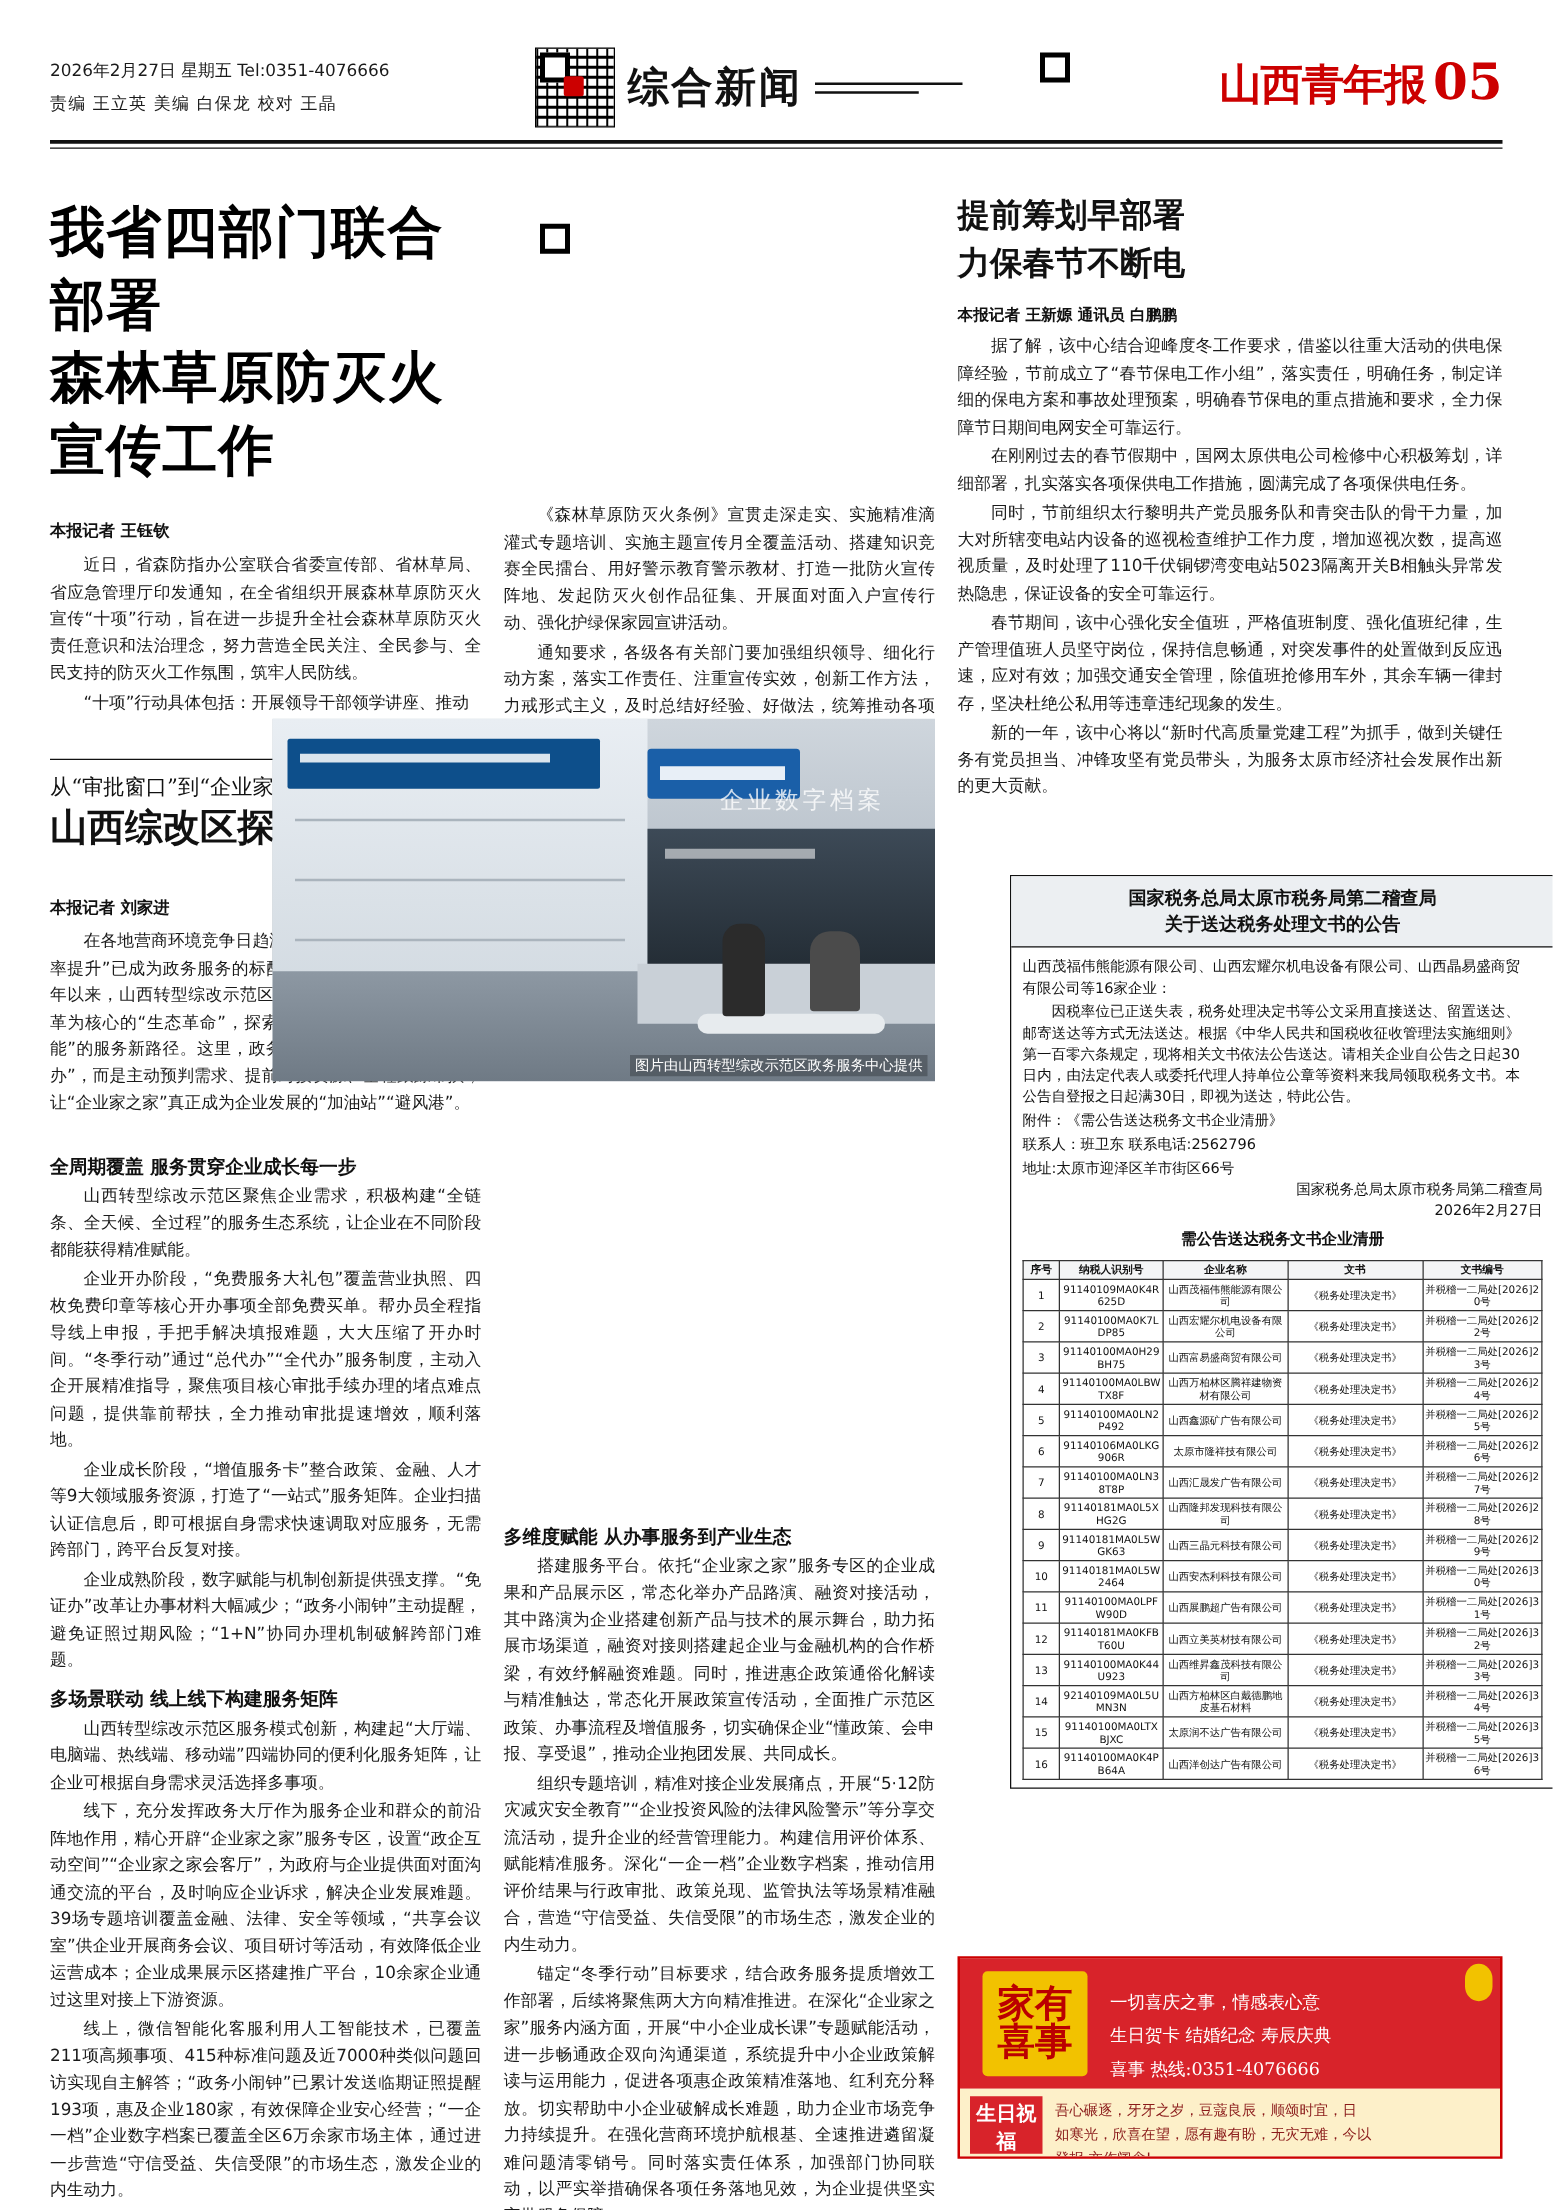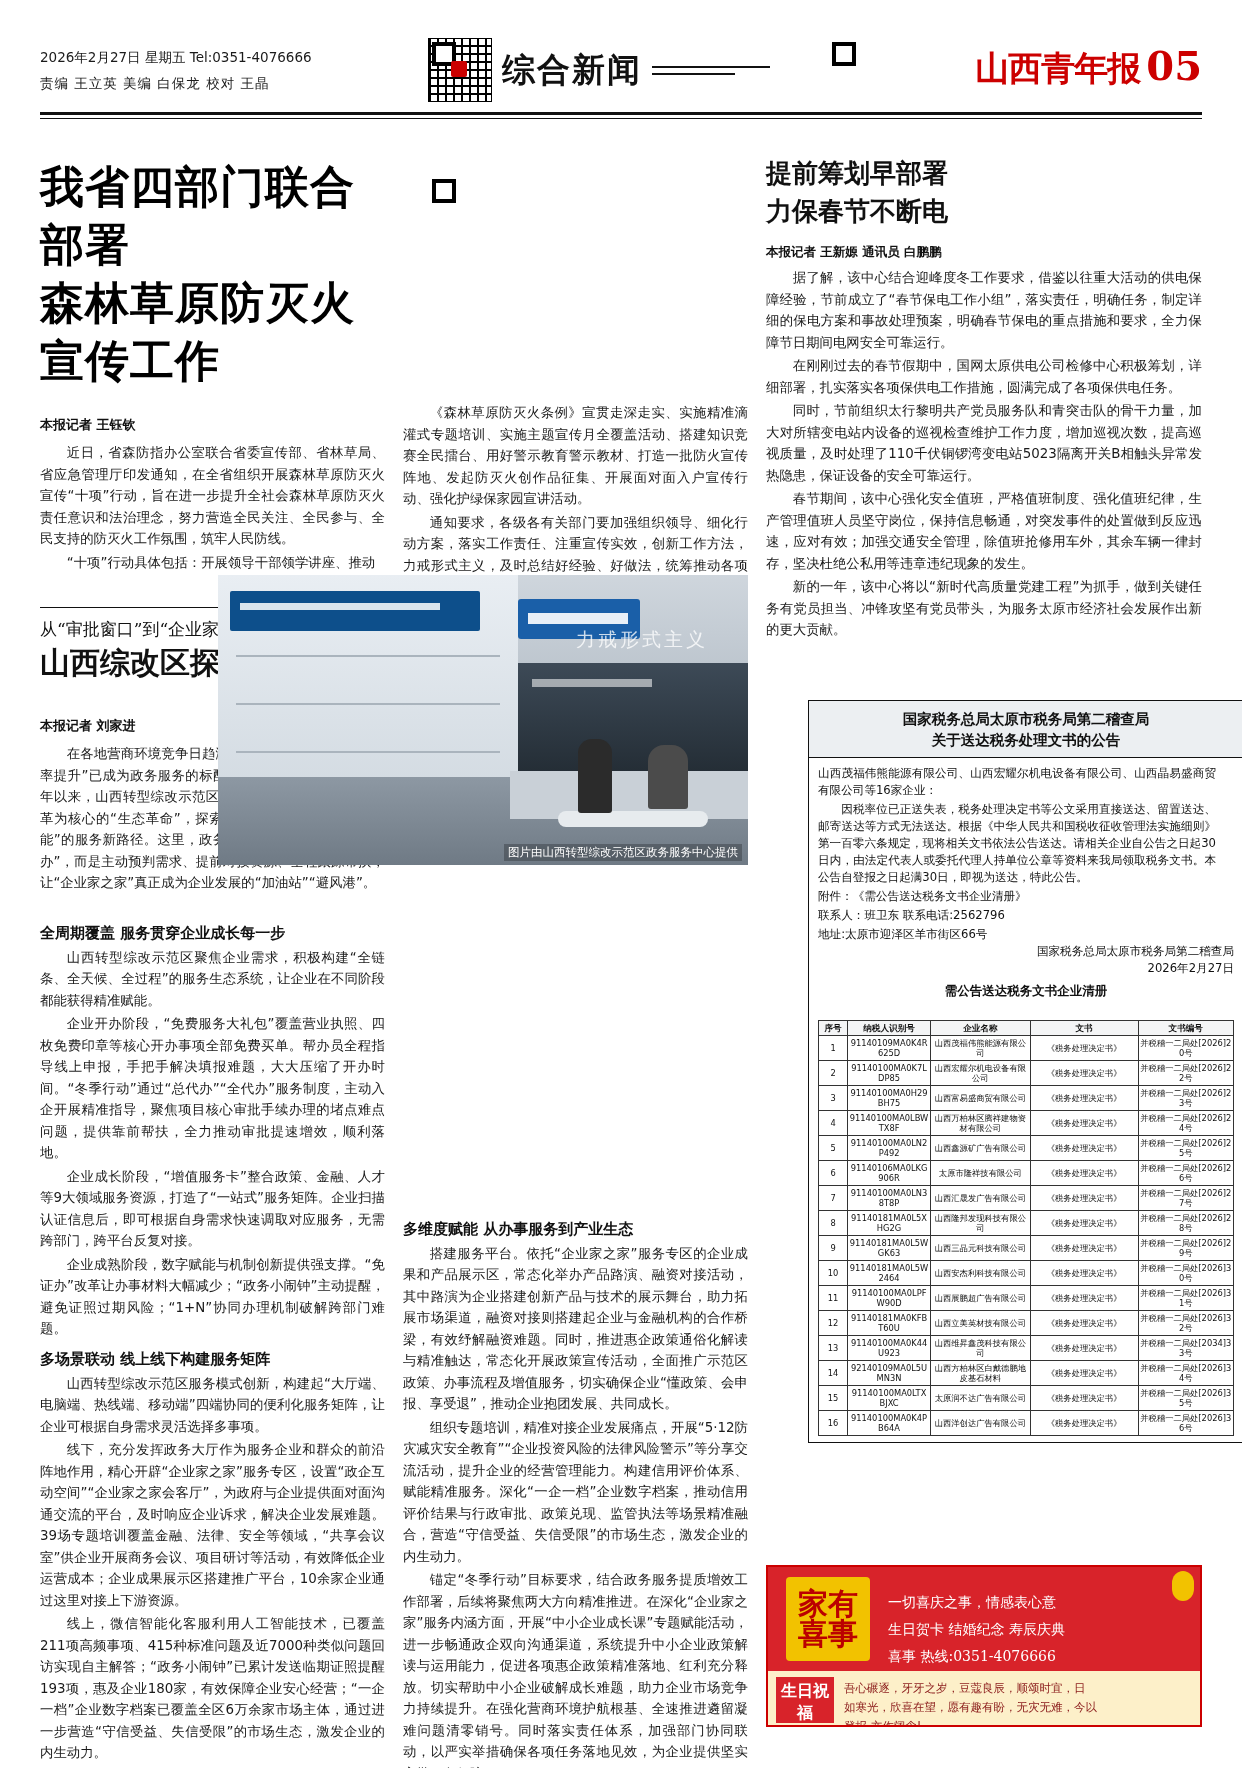--- a/index.html
+++ b/index.html
@@ -86,21 +86,21 @@
   .ph-wm{position:absolute;right:40px;top:52px;font-size:19px;color:rgba(255,255,255,.78);letter-spacing:3px;font-family:"DejaVu Sans",sans-serif;}
   .ph-cap{position:absolute;right:6px;bottom:4px;font-size:11.5px;color:#fff;background:rgba(0,0,0,.25);padding:1px 4px;}
 
   
   .taxbox{position:absolute;left:808px;top:700px;width:436px;border:1px solid #111;box-sizing:border-box;padding:0;}
   .tax-title{background:#eceff2;border-bottom:1px solid #111;padding:7px 8px;text-align:center;font-weight:bold;font-size:14.5px;line-height:21px;font-family:"DejaVu Serif","Liberation Serif",serif;}
   .tax-body{padding:7px 9px 6px 9px;}
   .tax-body p{font-size:11.6px;line-height:17px;text-align:justify;margin:0 18px 2px 0;text-indent:2em;}
   .tax-meta{font-size:11.6px;line-height:17px;margin:2px 0 0 0;}
   .tax-right{text-align:right;font-size:11.6px;line-height:17px;}
-  .tax-center{text-align:center;font-weight:bold;font-size:12.5px;margin:6px 0 20px 0;}
+  .tax-center{text-align:center;font-weight:bold;font-size:12.5px;margin:6px 0 8px 0;}
   table.taxtab{width:100%;border-collapse:collapse;font-size:8.3px;line-height:10px;table-layout:fixed;}
   table.taxtab th,table.taxtab td{border:1px solid #333;padding:2px 1px;text-align:center;vertical-align:middle;word-break:break-all;}
   table.taxtab th{font-weight:bold;background:#f4f5f6;font-size:8.6px;}
   col.w1{width:7%;}col.w2{width:20%;}col.w3{width:24%;}col.w4{width:26%;}col.w5{width:23%;}
 
   
   .ad{position:absolute;left:766px;top:1565px;width:436px;height:162px;border:2px solid #c00;box-sizing:border-box;background:#fff;overflow:hidden;}
   .ad-top{position:absolute;left:0;top:0;width:436px;height:104px;background:#d8232a;}
   .ad-xi{position:absolute;left:18px;top:10px;width:84px;height:84px;background:#f2c200;border-radius:4px;display:flex;align-items:center;justify-content:center;color:#b00;font-weight:bold;font-size:30px;font-family:"DejaVu Serif",serif;line-height:30px;text-align:center;}
   .ad-lines{position:absolute;left:120px;top:22px;color:#fff;font-size:14px;line-height:27px;font-family:"DejaVu Serif","Liberation Serif",serif;}
@@ -185,21 +185,21 @@
       <div class="ph-shelf" style="top:128px;"></div>
       <div class="ph-shelf" style="top:176px;"></div>
     </div>
     <div class="ph-sign"></div>
     <div class="ph-screen"></div>
     <div class="ph-floor"></div>
     <div class="ph-counter"></div>
     <div class="ph-table"></div>
     <div class="ph-person1"></div>
     <div class="ph-person2"></div>
-    <div class="ph-wm">力戒形式主义</div>
+    <div class="ph-wm">企业数字档案</div>
     <div class="ph-cap">图片由山西转型综改示范区政务服务中心提供</div>
   </div>
 
   <div class="col c3">
     <h3 class="r-headline">
       <span>提前筹划早部署</span><br>
       <span>力保春节不断电</span>
     </h3>
     <div class="r-byline">本报记者 王新嫄  通讯员 白鹏鹏</div>
     <p class="body">据了解，该中心结合迎峰度冬工作要求，借鉴以往重大活动的供电保障经验，节前成立了“春节保电工作小组”，落实责任，明确任务，制定详细的保电方案和事故处理预案，明确春节保电的重点措施和要求，全力保障节日期间电网安全可靠运行。</p>
@@ -323,21 +323,21 @@
               <td>91140181MA0KFBT60U</td>
               <td>山西立美英材技有限公司</td>
               <td>《税务处理决定书》</td>
               <td>并税稽一二局处[2026]32号</td>
             </tr>
             <tr>
               <td>13</td>
               <td>91140100MA0K44U923</td>
               <td>山西维昇鑫茂科技有限公司</td>
               <td>《税务处理决定书》</td>
-              <td>并税稽一二局处[2034]33号</td>
+              <td>并税稽一二局处[2026]33号</td>
             </tr>
             <tr>
               <td>14</td>
               <td>92140109MA0L5UMN3N</td>
               <td>山西方柏林区白戴德鹏地皮基石材料</td>
               <td>《税务处理决定书》</td>
               <td>并税稽一二局处[2026]34号</td>
             </tr>
             <tr>
               <td>15</td>

